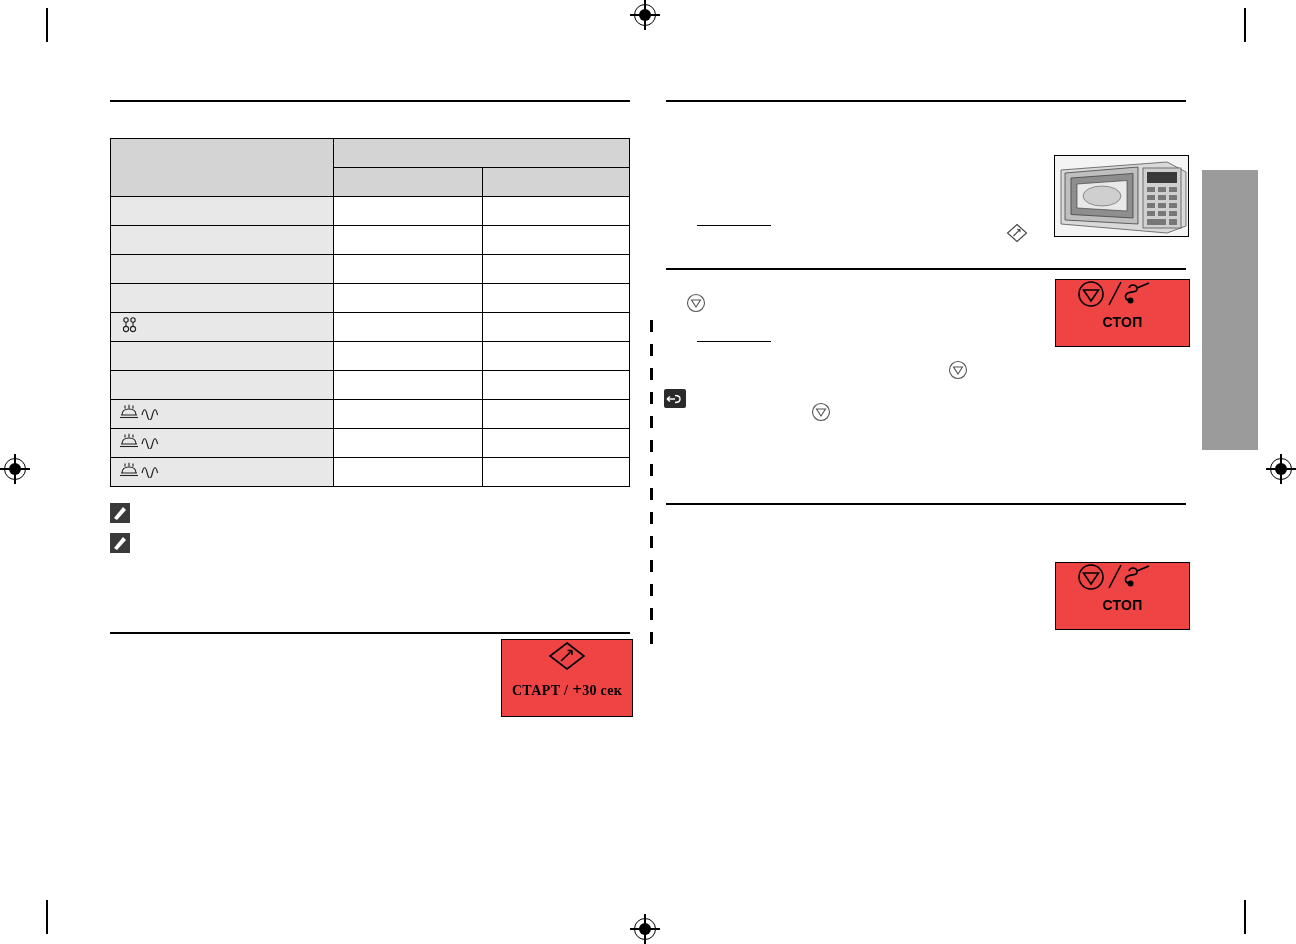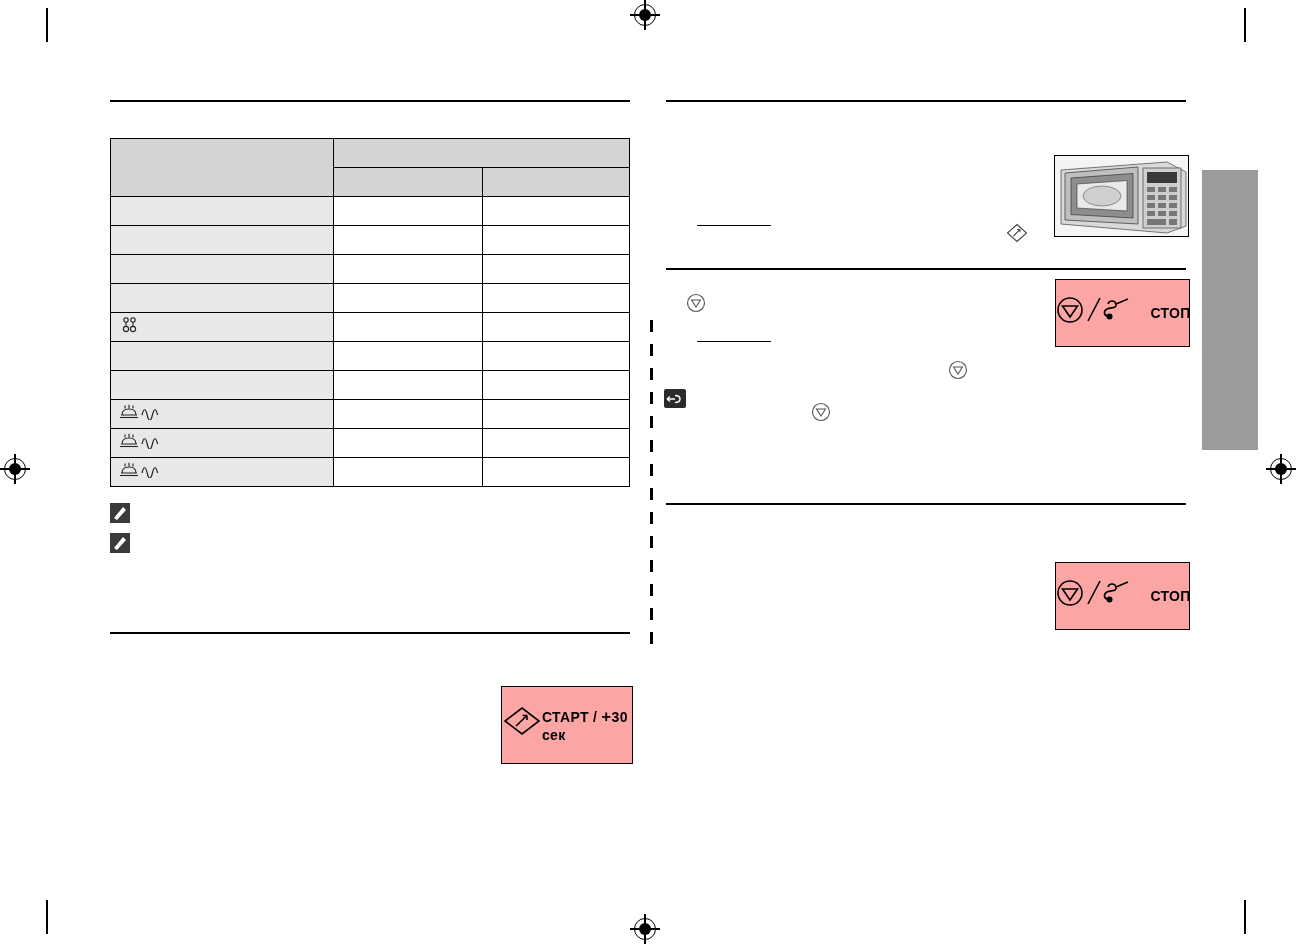--- a/index.html
+++ b/index.html
@@ -53,22 +53,22 @@
     position:absolute;left:0;top:0;width:20px;height:20px;
     background:#3a3a3a;
   }
   .noteicon svg{display:block;}
   .underline-stub{
     width:72px;height:1.2px;background:#000;
   }
 
   
   .btnimg{
-    position:absolute;border:1.5px solid #000;background:#fca5a5;
-    display:flex;flex-direction:row;align-items:center;justify-content:center;
+    position:absolute;border:1.5px solid #000;background:#ef4444;
+    display:flex;flex-direction:column;align-items:center;justify-content:flex-start;
   }
   .btnlabel{font-size:14px;font-weight:bold;letter-spacing:.3px;}
 
   
   .oven{
     position:absolute;border:1px solid #000;background:#fff;overflow:hidden;
   }
 
   .blackbox{
     position:absolute;width:22px;height:18px;background:#2b2b2b;border-radius:2px;
@@ -241,21 +241,21 @@
           <path d="M4 15 L13 4 L16 7 L7 17 Z" fill="#ffffff"></path>
           <path d="M4 15 L6.5 16.5 L7 17 Z" fill="#ffffff"></path>
         </svg>
       </div>
       <span></span>
     </div>
   </div>
 
   <div class="rule" style="position:absolute;left:110px;top:632px;width:520px;"></div>
 
-  <div class="btnimg" style="left:501px;top:686px;width:130px;height:76px;">
+  <div class="btnimg" style="left:501px;top:639px;width:130px;height:76px;font-family:Liberation Serif, serif;">
     <span style="margin-bottom:4px;">
       <svg width="40" height="32" viewBox="0 0 40 32">
         <polygon points="20,3 37,16 20,29 3,16" fill="none" stroke="#000" stroke-width="1.6"></polygon>
         <line x1="14" y1="21" x2="25" y2="10.5" stroke="#000" stroke-width="1.6"></line>
         <line x1="25" y1="10.5" x2="25" y2="15" stroke="#000" stroke-width="1.6"></line>
         <line x1="25" y1="10.5" x2="20.6" y2="10.5" stroke="#000" stroke-width="1.6"></line>
       </svg>
     </span>
     <span class="btnlabel"><span>СТАРТ /</span> <span style="font-size:17px;">+</span><span>30 сек</span></span>
   </div>

